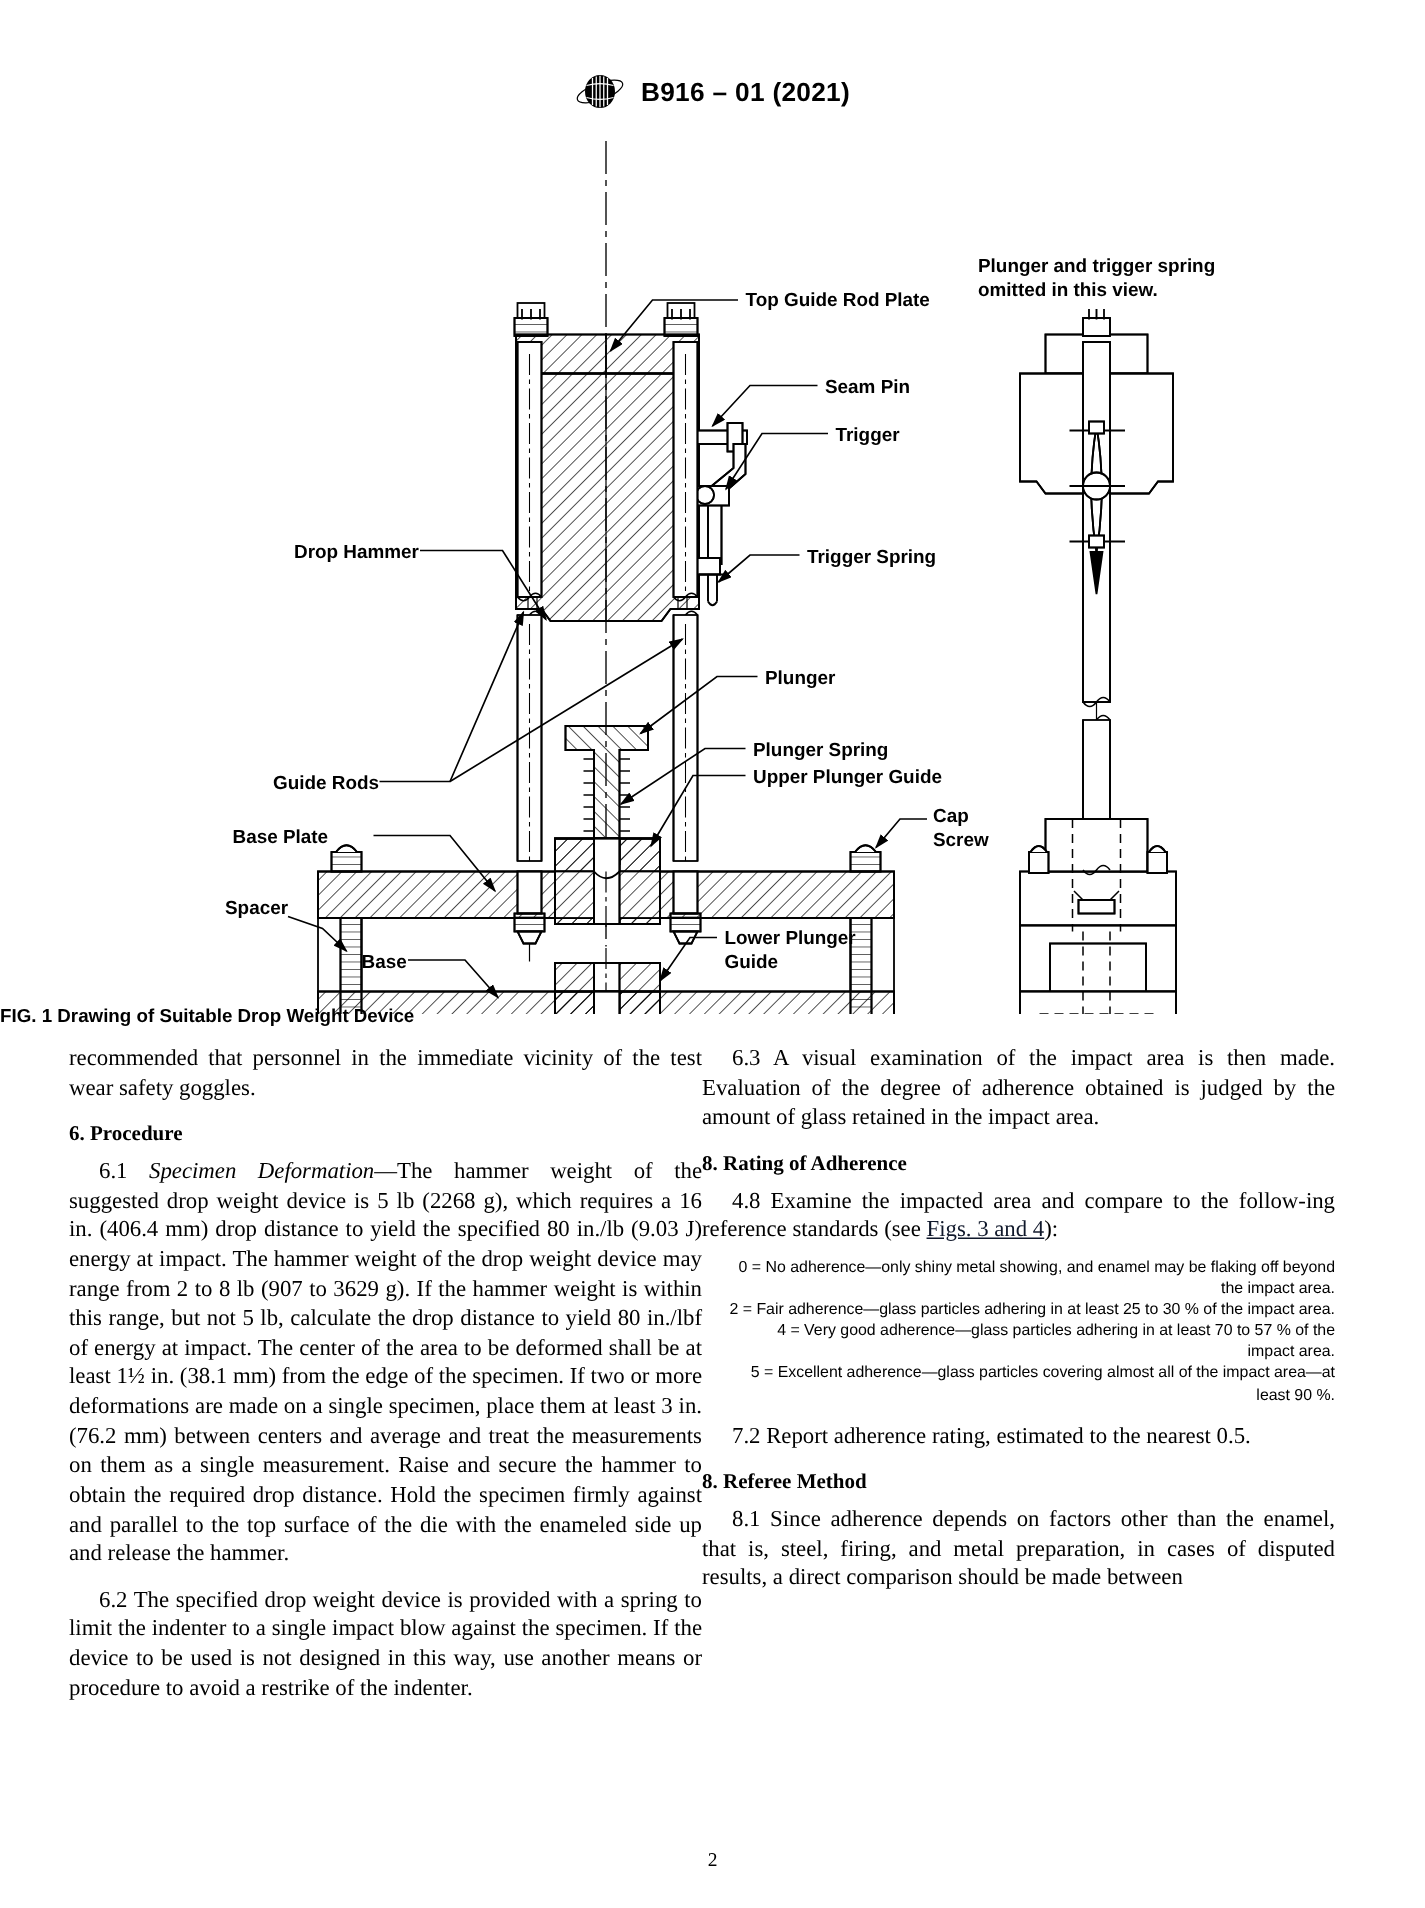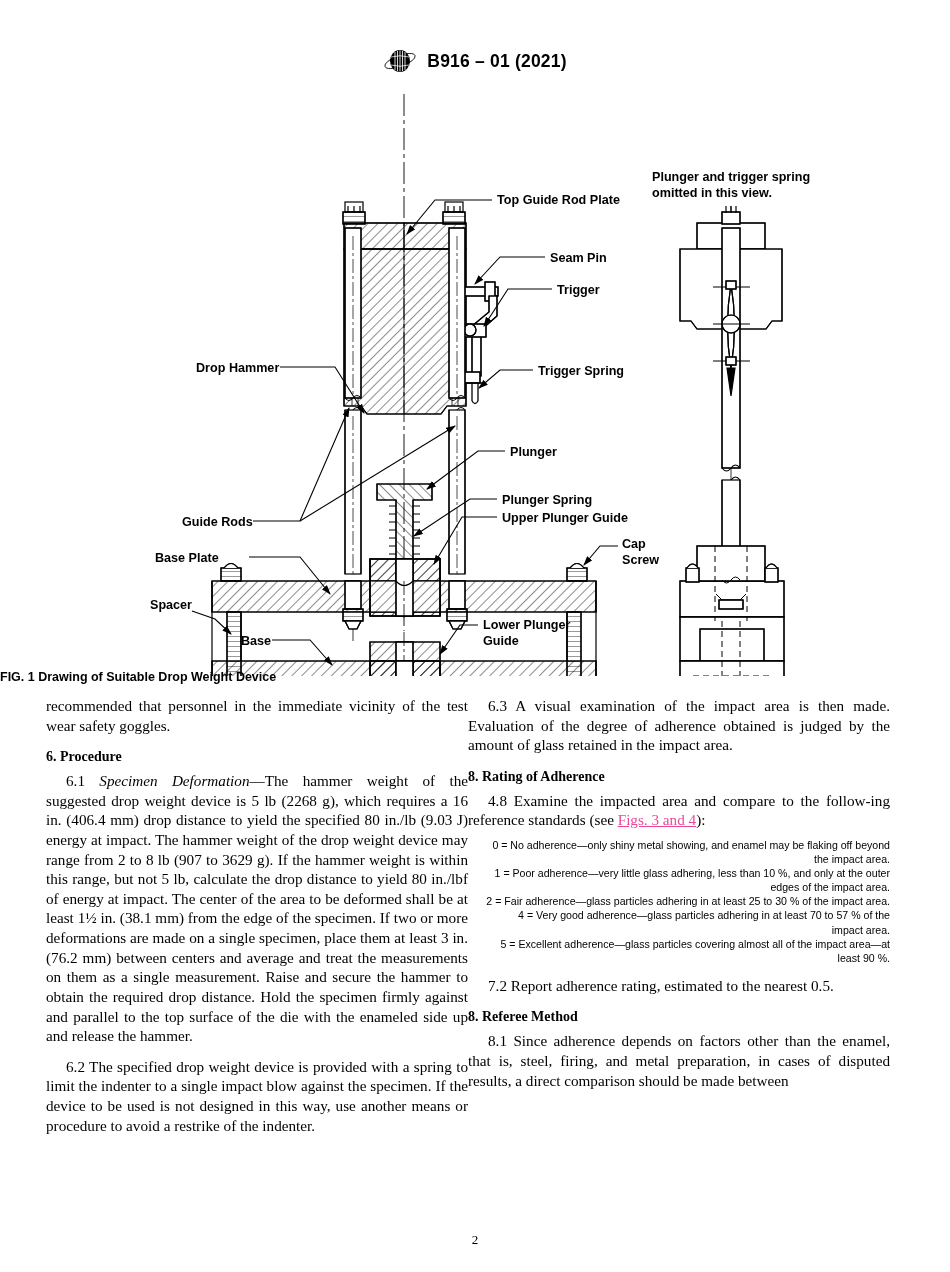--- a/index.html
+++ b/index.html
@@ -64,21 +64,21 @@
   }
   p.indent { text-indent: 20px; }
   p.gap { margin-top: 11px; }
 
   h3.section-head {
     font-size: 14px;
     font-weight: bold;
     margin: 14px 0 6px 0;
   }
   .ital { font-style: italic; }
-  .red-link { color: #ec4899; }
+  .red-link { color: #0f172a; }
 
   
   .rating-list {
     margin: 8px 0 0 0;
     padding: 0 0 0 18px;
     list-style: none;
     font-family: "Liberation Sans", sans-serif;
     font-size: 10.6px;
     line-height: 1.33;
   }
@@ -456,21 +456,20 @@
 
   <div class="col">
     <p class="body indent">6.3 A visual examination of the impact area is then made. Evaluation of the degree of adherence obtained is judged by the amount of glass retained in the impact area.</p>
 
     <h3 class="section-head">8.  Rating of Adherence</h3>
 
     <p class="body indent"><span>4.8 Examine the impacted area and compare to the follow-ing reference standards (see </span><a href="#" class="red-link">Figs. 3 and 4</a><span>):</span></p>
 
     <ul class="rating-list">
       <li>0 = No adherence—only shiny metal showing, and enamel may be flaking off beyond the impact area.</li>
-      <li>1 = Poor adherence—very little glass adhering, less than 10 %, and only at the outer edges of the impact area.</li>
       <li>2 = Fair adherence—glass particles adhering in at least 25 to 30 % of the impact area.</li>
       <li>4 = Very good adherence—glass particles adhering in at least 70 to 57 % of the impact area.</li>
       <li>5 = Excellent adherence—glass particles covering almost all of the impact area—at least 90 %.</li>
     </ul>
 
     <p class="body indent gap">7.2 Report adherence rating, estimated to the nearest 0.5.</p>
 
     <h3 class="section-head">8.  Referee Method</h3>
 
     <p class="body indent">8.1 Since adherence depends on factors other than the enamel, that is, steel, firing, and metal preparation, in cases of disputed results, a direct comparison should be made between</p>

